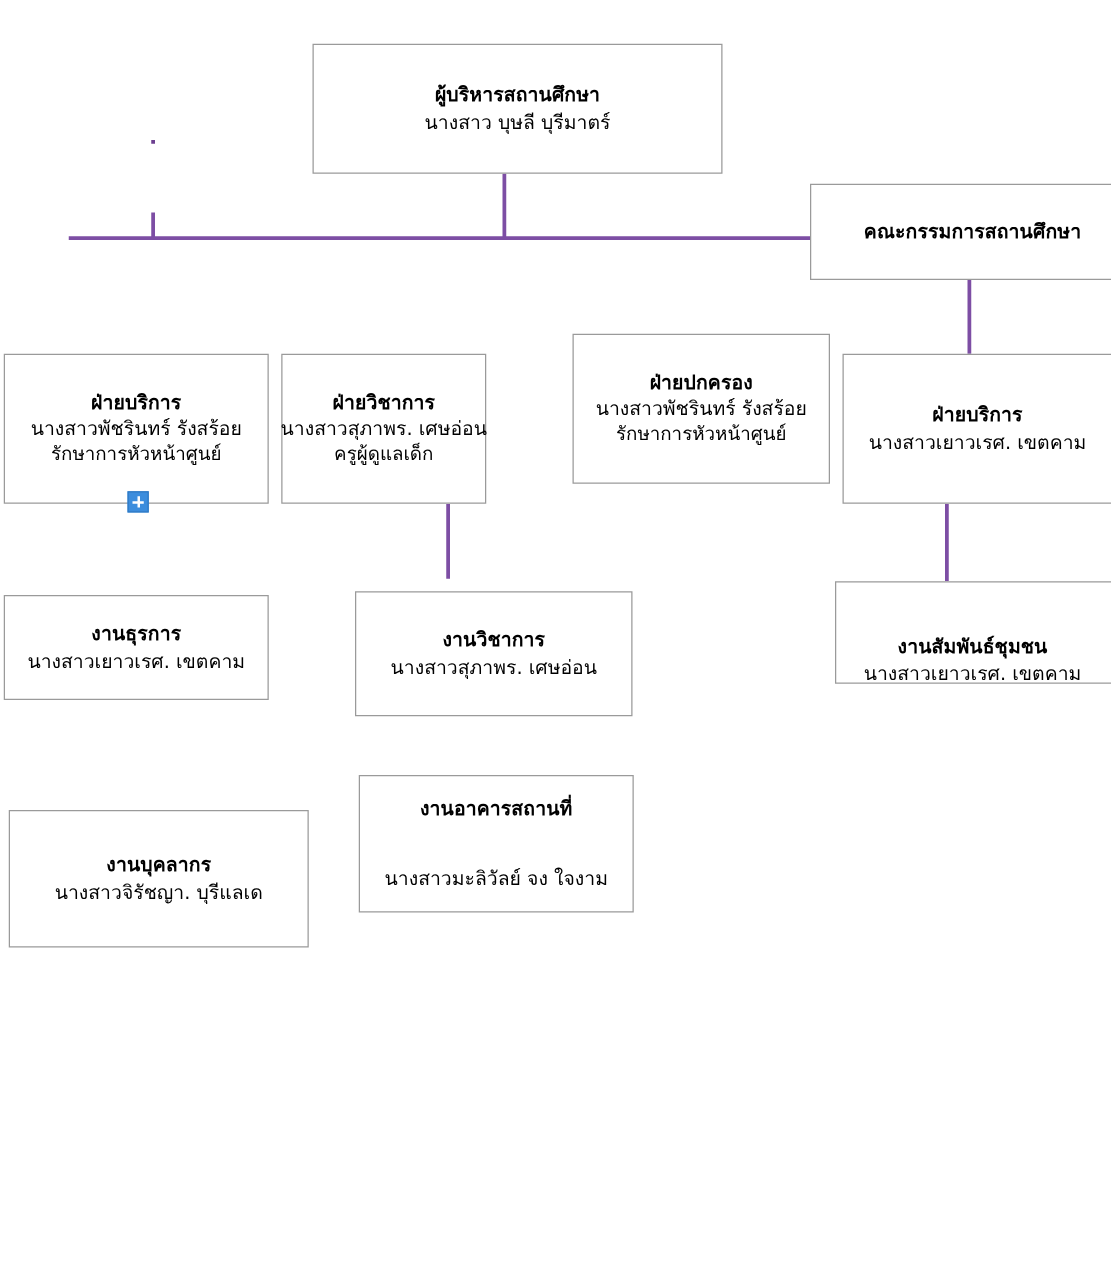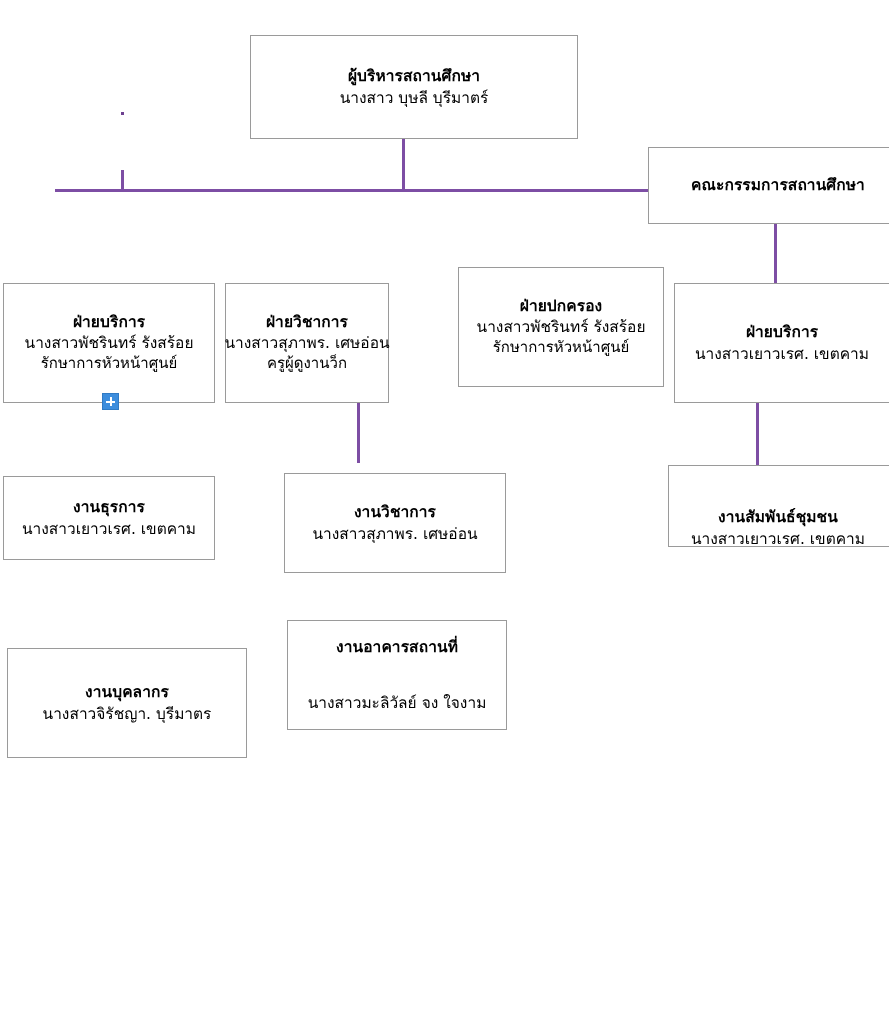--- a/index.html
+++ b/index.html
@@ -126,21 +126,21 @@
   <div class="node" style="left:3px; top:283px; width:212px; height:120px;">
     <div class="title">ฝ่ายบริการ</div>
     <div class="sub">นางสาวพัชรินทร์ รังสร้อย</div>
     <div class="sub2">รักษาการหัวหน้าศูนย์</div>
   </div>
   <div class="expand-badge" style="left:102px; top:393px;"></div>
 
   <div class="node" style="left:225px; top:283px; width:164px; height:120px;">
     <div class="title">ฝ่ายวิชาการ</div>
     <div class="sub">นางสาวสุภาพร. เศษอ่อน</div>
-    <div class="sub2">ครูผู้ดูงานว็ก</div>
+    <div class="sub2">ครูผู้ดูแลเด็ก</div>
   </div>
 
   <div class="node" style="left:458px; top:267px; width:206px; height:120px;">
     <div class="title">ฝ่ายปกครอง</div>
     <div class="sub">นางสาวพัชรินทร์ รังสร้อย</div>
     <div class="sub2">รักษาการหัวหน้าศูนย์</div>
   </div>
 
   <div class="node" style="left:674px; top:283px; width:238px; height:120px;">
     <div class="title" style="margin-right:22px;">ฝ่ายบริการ</div>
@@ -157,21 +157,21 @@
     <div class="sub">นางสาวสุภาพร. เศษอ่อน</div>
   </div>
 
   <div class="node" style="left:668px; top:465px; width:244px; height:82px;">
     <div class="title" style="margin-right:24px;margin-top:44px;">งานสัมพันธ์ชุมชน</div>
     <div class="sub" style="margin-right:24px;">นางสาวเยาวเรศ. เขตคาม</div>
   </div>
 
   <div class="node" style="left:7px; top:648px; width:240px; height:110px;">
     <div class="title">งานบุคลากร</div>
-    <div class="sub">นางสาวจิรัชญา. บุรีมาตร</div>
+    <div class="sub">นางสาวจิรัชญา. บุรีแลเด</div>
   </div>
 
   <div class="node" style="left:287px; top:620px; width:220px; height:110px;gap:34px;">
     <div class="title">งานอาคารสถานที่</div>
     <div class="sub">นางสาวมะลิวัลย์ จง ใจงาม</div>
   </div>
 
 
 </div>
 

